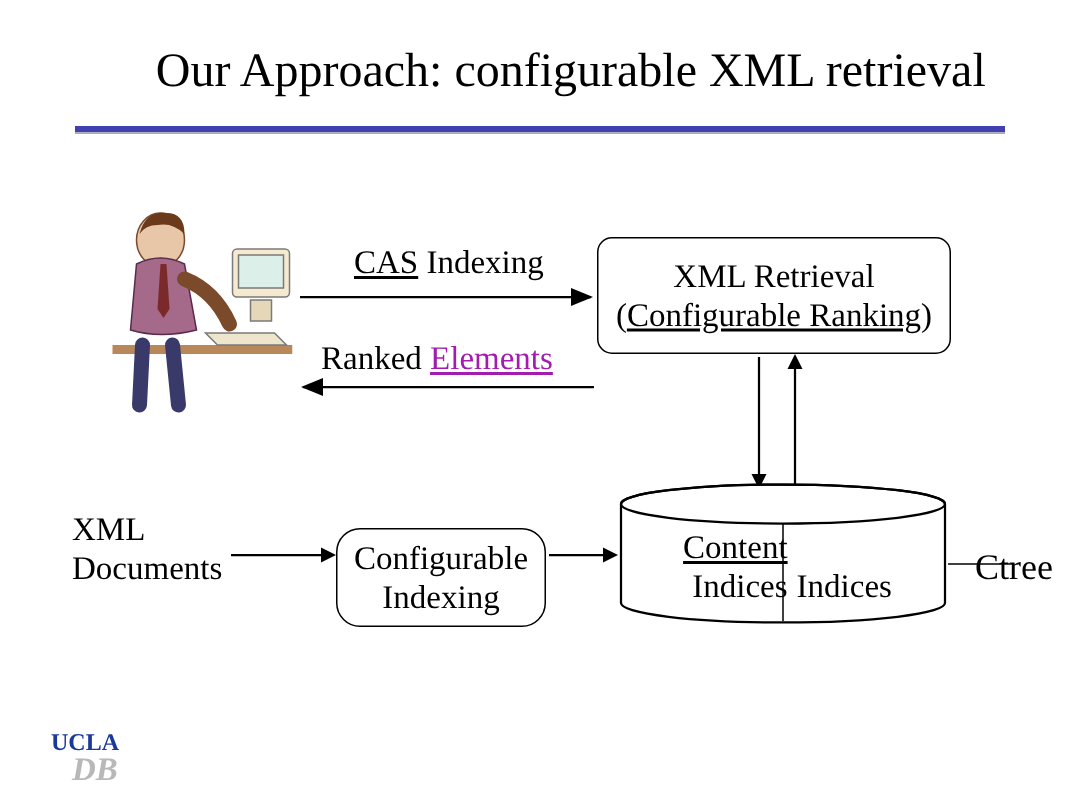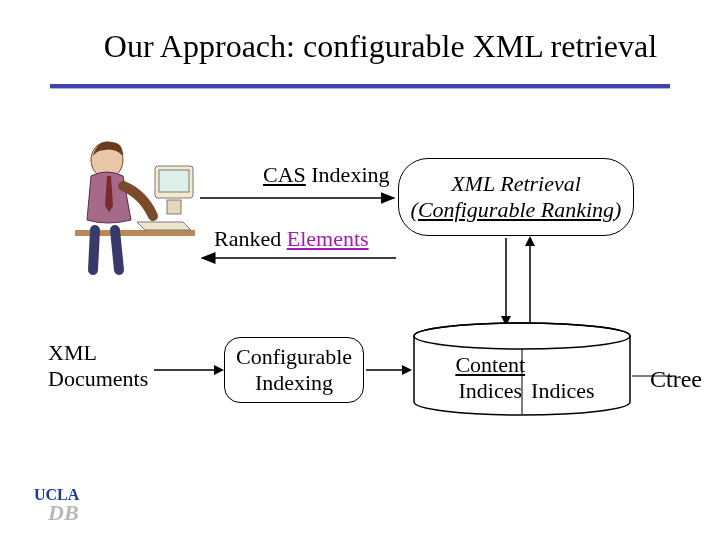--- a/index.html
+++ b/index.html
@@ -47,34 +47,33 @@
     display: flex;
     flex-direction: column;
     justify-content: center;
     background: #fff;
   }
   .label {
     position: absolute;
     font-size: 22px;
   }
   .queries-lbl { top: 162px; left: 236px; }
-  .queries-lbl .cas { text-decoration: underline; margin-left: 27px; }
+  .queries-lbl .cas { text-decoration: underline; }
   .ranked-lbl { top: 226px; left: 214px; }
   .ranked-lbl .elems { color: #a21caf; text-decoration: underline; }
   .retrieval-box {
     top: 158px;
     left: 398px;
     width: 234px;
     height: 76px;
-    border-radius: 30px;
-    font-style: italic;
+    border-radius: 10px;
   }
   .retrieval-box .cfg { text-decoration: underline; }
   .indexing-box {
-    top: 337px;
+    top: 352px;
     left: 224px;
     width: 138px;
     height: 64px;
   }
   .xmldocs-lbl { top: 340px; left: 48px; text-align: left; }
   .ctree-lbl { top: 366px; left: 650px; font-size: 24px; }
   .db-cyl {
     position: absolute;
     top: 322px;
     left: 412px;
@@ -86,21 +85,21 @@
     top: 352px;
     left: 420px;
     width: 210px;
     font-size: 22px;
     text-align: center;
     display: flex;
     flex-direction: row;
     justify-content: center;
     gap: 6px;
   }
-  .db-text .col { display:inline-block; }
+  .db-text .col { display:inline-block;text-align:right; }
   .db-text .content-w { text-decoration: underline; }
   .db-text .structure-w { text-decoration: underline; }
   .arrow-svg { position: absolute; overflow: visible; }
   .logo {
     position: absolute;
     bottom: 16px;
     left: 34px;
     width: 70px;
     height: 40px;
   }

